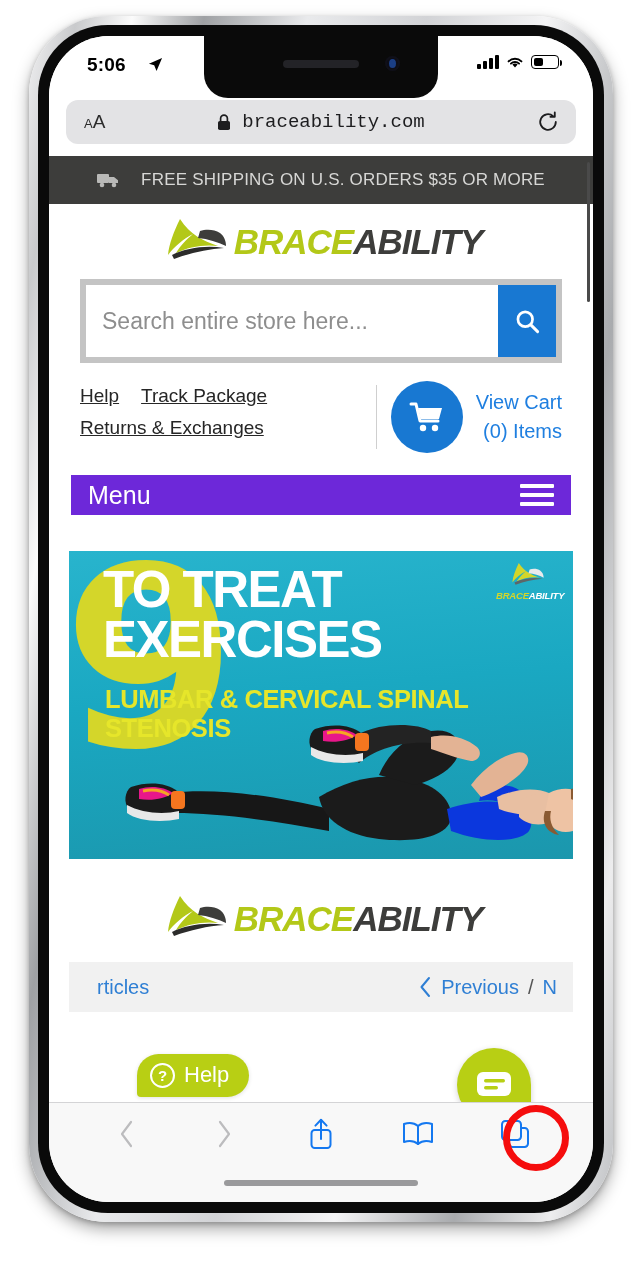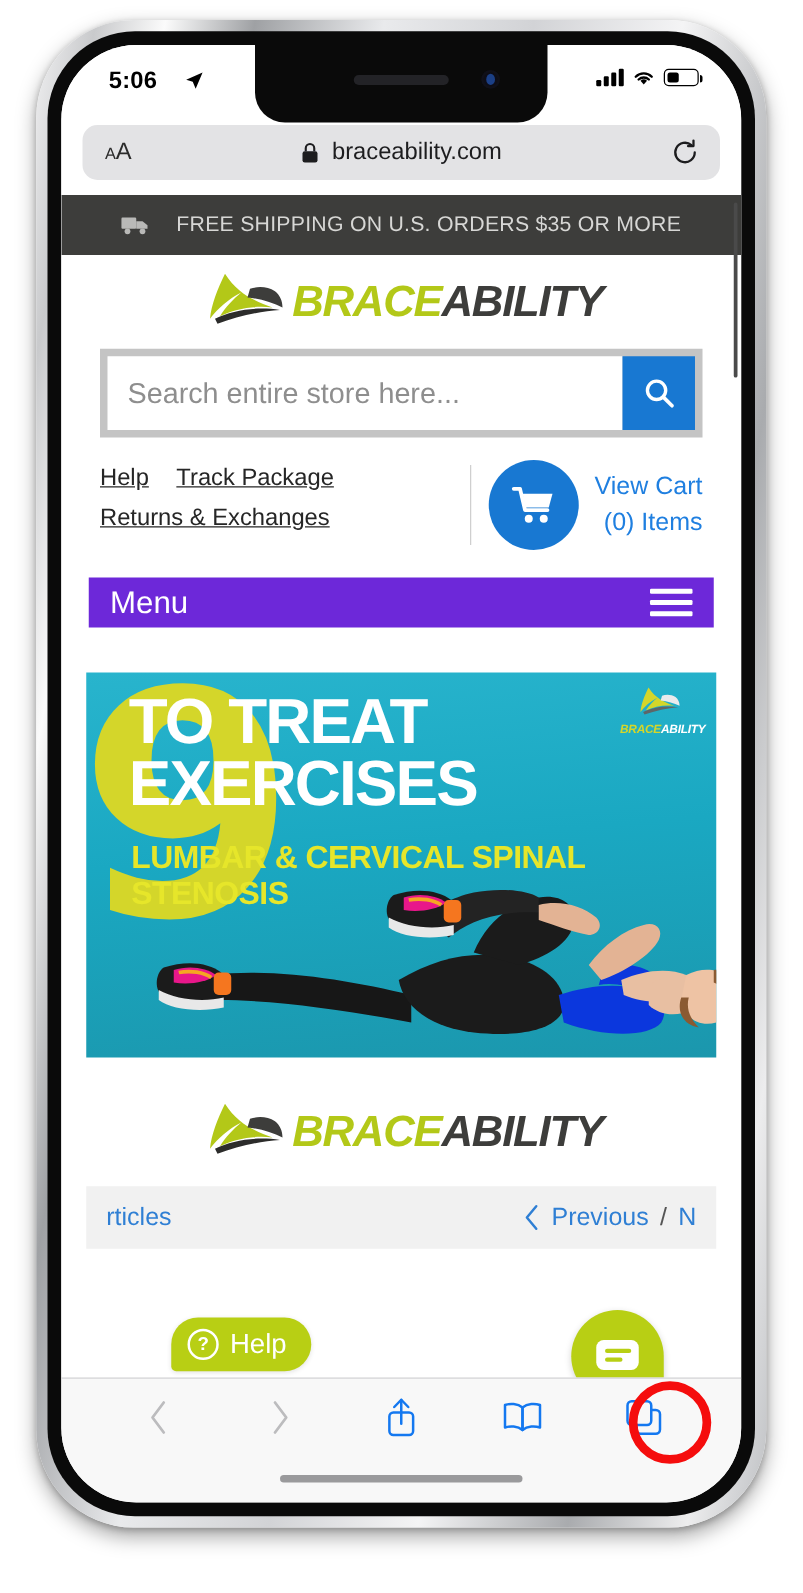--- a/index.html
+++ b/index.html
@@ -114,21 +114,21 @@
     background:#e3e3e5; border-radius:12px;
   }
   #aa-button {
     position:absolute; left:18px; top:50%; transform:translateY(-50%);
     color:#2b2b2b; font-family:"Liberation Sans", sans-serif;
   }
   #aa-button .small { font-size:13px; }
   #aa-button .big { font-size:19px; }
   #url-center {
     position:absolute; left:0; right:0; top:50%; transform:translateY(-50%);
-    display:flex; align-items:center; justify-content:center; gap:11px;
+    display:flex; align-items:center; justify-content:center; gap:11px;font-family:Liberation Mono, monospace;
   }
   #url-text { font-size:19px; color:#1d1d1f; }
   #reload-button {
     position:absolute; right:17px; top:50%; transform:translateY(-50%);
     width:22px; height:22px;
   }
 
   
   #web-view {
     position:absolute; top:120px; left:0; right:0; bottom:100px;
@@ -158,21 +158,21 @@
     font-size:35px; font-weight:bold; font-style:italic;
     letter-spacing:-1px; white-space:nowrap;
   }
   .logo-brace { color:#b3c818; }
   .logo-ability { color:#3d3d3b; }
 
   
   #search-wrap {
     margin:8px 31px 0 31px; background:#c4c4c4; padding:6px;
   }
-  #search-row { display:flex; height:59px; }
+  #search-row { display:flex; height:72px; }
   #search-input {
     flex:1; border:0; background:#fff; padding:0 16px;
     font-size:23px; color:#444; font-family:"Liberation Sans", sans-serif;
   }
   #search-input::placeholder { color:#8e8e8e; }
   #search-button {
     width:58px; background:#1878d2; border:0;
     display:flex; align-items:center; justify-content:center; cursor:pointer;
   }
 
@@ -241,21 +241,21 @@
   #hero-figure { position:absolute; left:10px; bottom:8px; width:540px; height:150px; }
 
   
   #footer-logo { margin-top:22px; }
 
   
   #article-nav {
     margin:14px 20px 0 20px; height:50px; background:#f1f1f1;
     display:flex; align-items:center; padding:0 16px; position:relative;
   }
-  #nav-back { font-size:20px; color:#2f7fd4; }
+  #nav-back { font-size:20px; color:#2f7fd4;margin-left:12px; }
   #nav-right {
     margin-left:auto; display:flex; align-items:center; gap:9px;
     font-size:20px; color:#2f7fd4;
   }
   #nav-sep { color:#555; }
 
   
   #help-pill {
     position:absolute; left:88px; top:1018px; z-index:16;
     background:#b8cf14; color:#fff;

